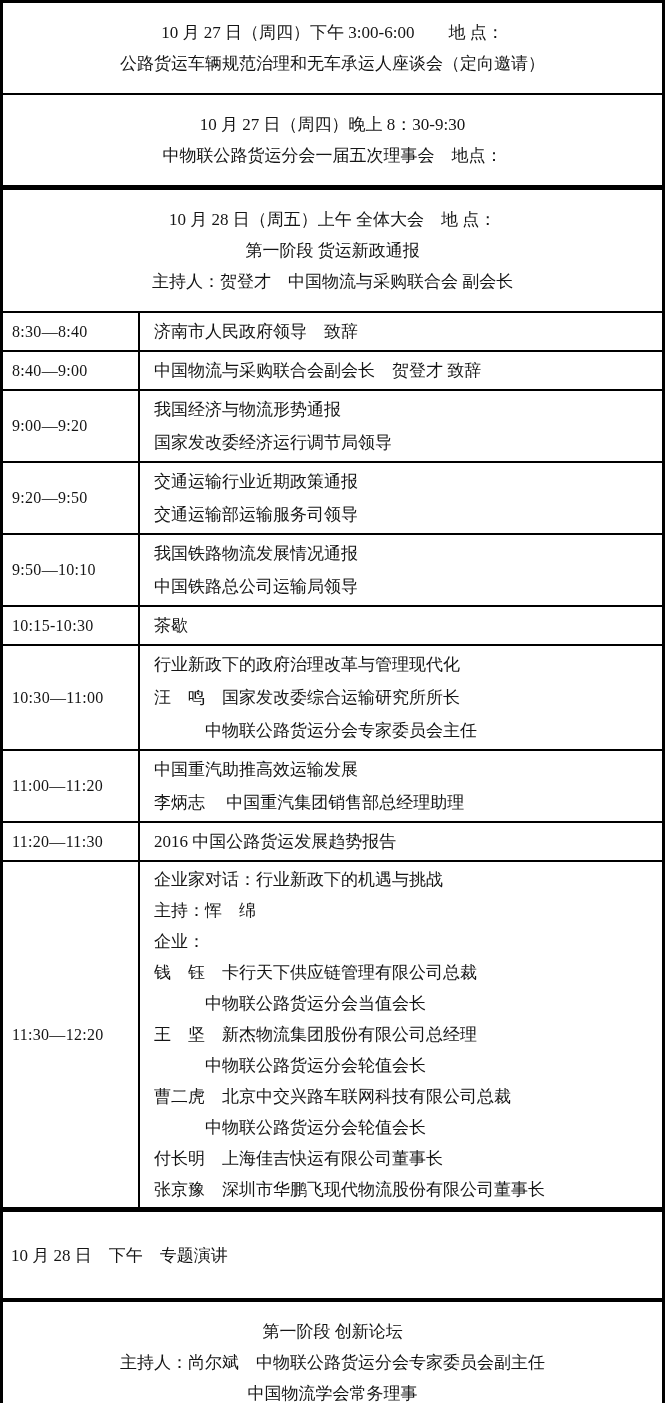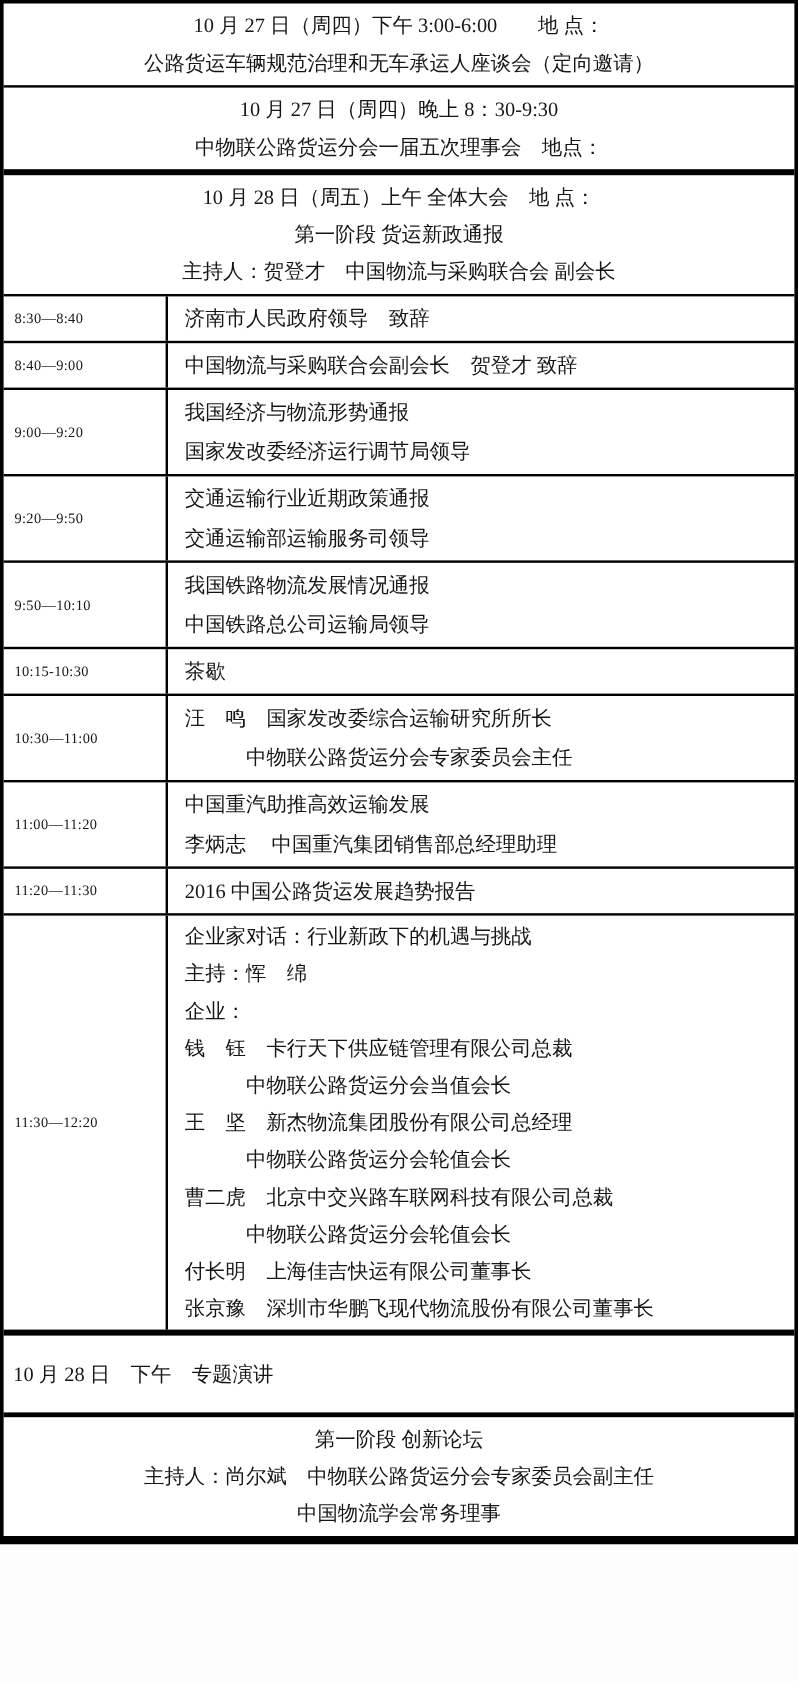--- a/index.html
+++ b/index.html
@@ -3,31 +3,31 @@
 <meta charset="utf-8">
 <style>
   html,body{margin:0;padding:0;background:#fdfdfd;}
   body{font-family:"Liberation Serif","DejaVu Serif",serif;color:#151515;}
   .sheet{
     width:665px;box-sizing:border-box;background:#ffffff;
     border:3px solid #000;border-bottom-width:7px;
     font-size:17px;
   }
   
-  .banner{text-align:center;padding:3px 8px;}
+  .banner{text-align:center;padding:14px 8px;}
   .banner .line{line-height:31px;white-space:pre-wrap;}
   .banner.tall{min-height:58px;display:flex;align-items:center;justify-content:flex-start;}
   .banner.tall .line{line-height:31px;}
   
   .trow{display:flex;align-items:stretch;}
   .time-cell{
     width:137px;flex:0 0 137px;box-sizing:border-box;
     border-right:2px solid #000;
     display:flex;align-items:center;
-    padding-left:9px;font-size:12px;letter-spacing:.3px;
+    padding-left:9px;font-size:16px;letter-spacing:.3px;
   }
   .desc-cell{flex:1;min-width:0;display:flex;flex-direction:column;justify-content:flex-start;padding:2px 10px 2px 14px;}
   .desc-cell .line{line-height:33px;white-space:pre-wrap;}
   .trow.row-big .desc-cell .line{line-height:31px;}
   .desc-cell .line.indent{padding-left:51px;}
   
   .b-thin{border-bottom:2px solid #000;}
   .b-thick{border-bottom:5px solid #000;}
   .b-med{border-bottom:4px solid #000;}
   .b-none{border-bottom:none;}
@@ -98,20 +98,21 @@
       </div>
       <div class="desc-cell">
         <div class="line">茶歇</div>
       </div>
     </div>
     <div class="trow b-thin">
       <div class="time-cell">
         <span>10:30—11:00</span>
       </div>
       <div class="desc-cell">
+        <div class="line">行业新政下的政府治理改革与管理现代化</div>
         <div class="line">汪　鸣　国家发改委综合运输研究所所长</div>
         <div class="line indent">中物联公路货运分会专家委员会主任</div>
       </div>
     </div>
     <div class="trow b-thin">
       <div class="time-cell">
         <span>11:00—11:20</span>
       </div>
       <div class="desc-cell">
         <div class="line">中国重汽助推高效运输发展</div>

